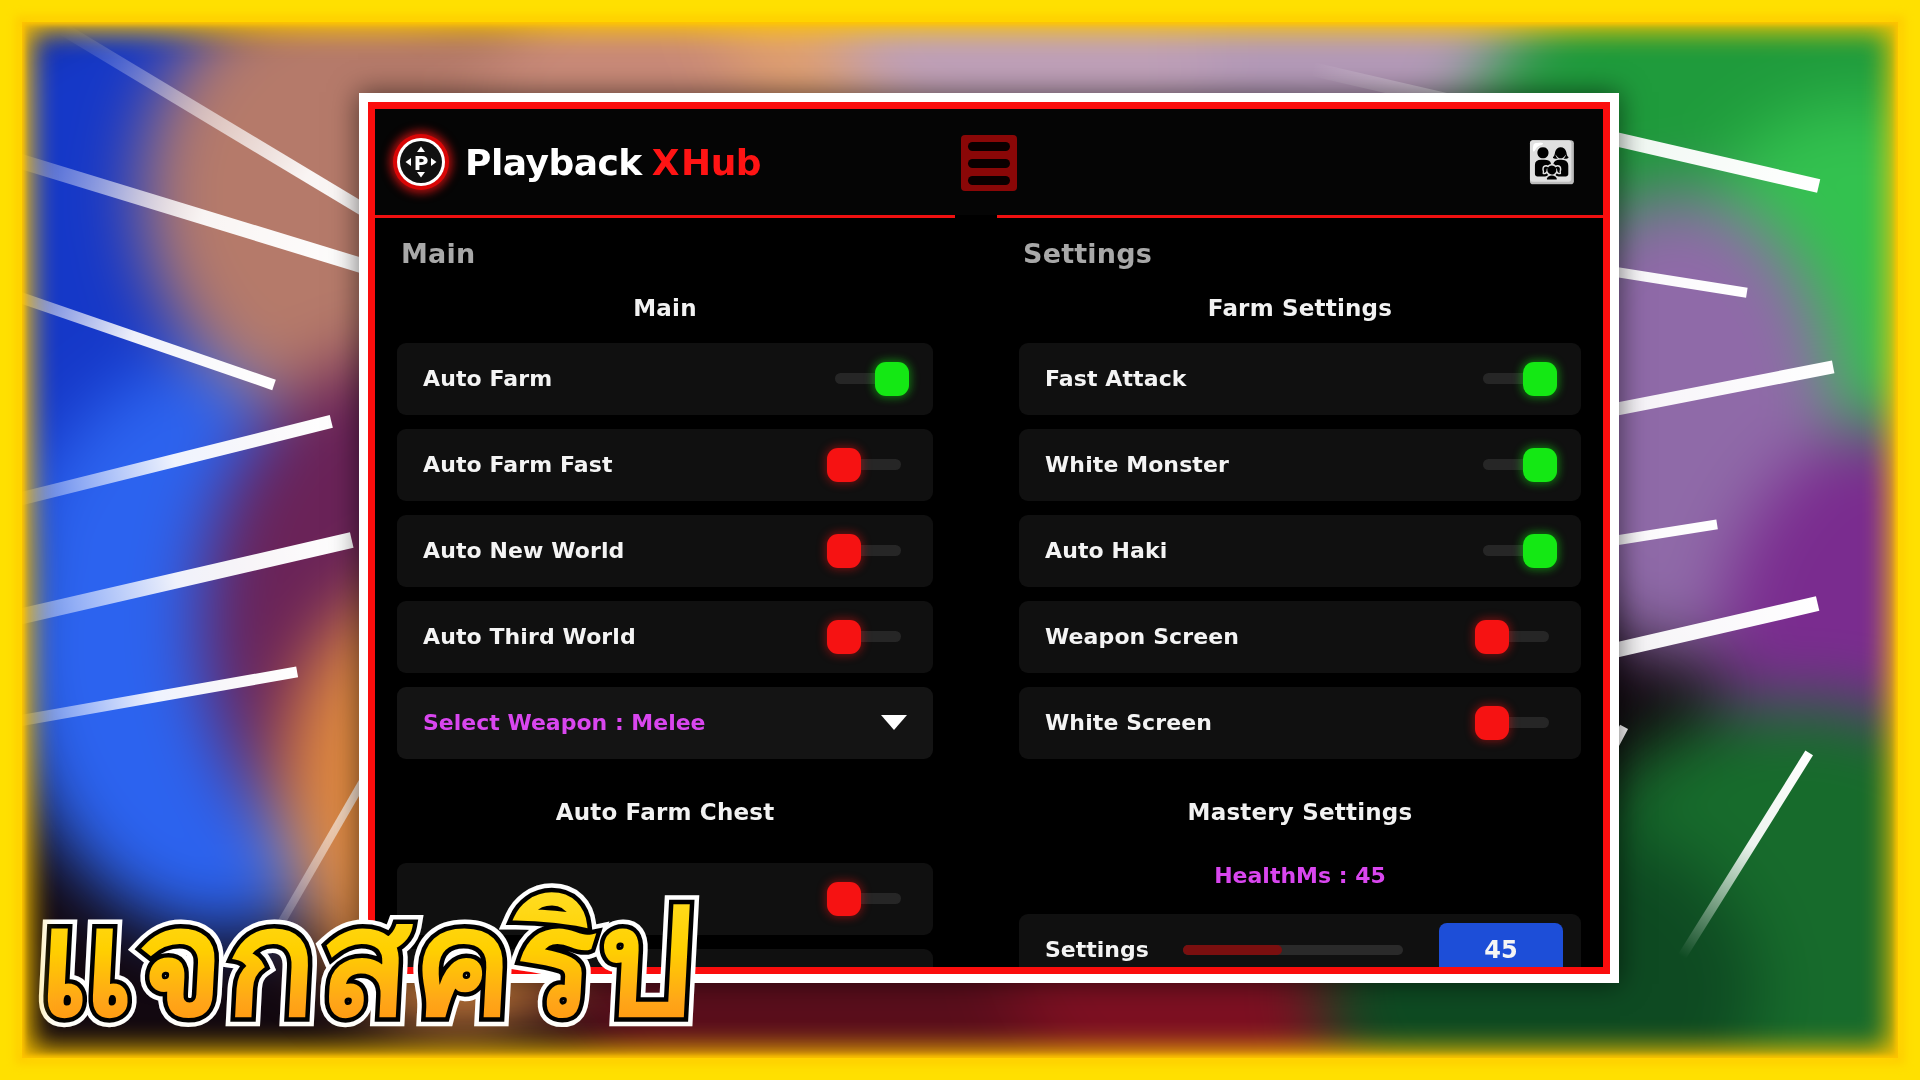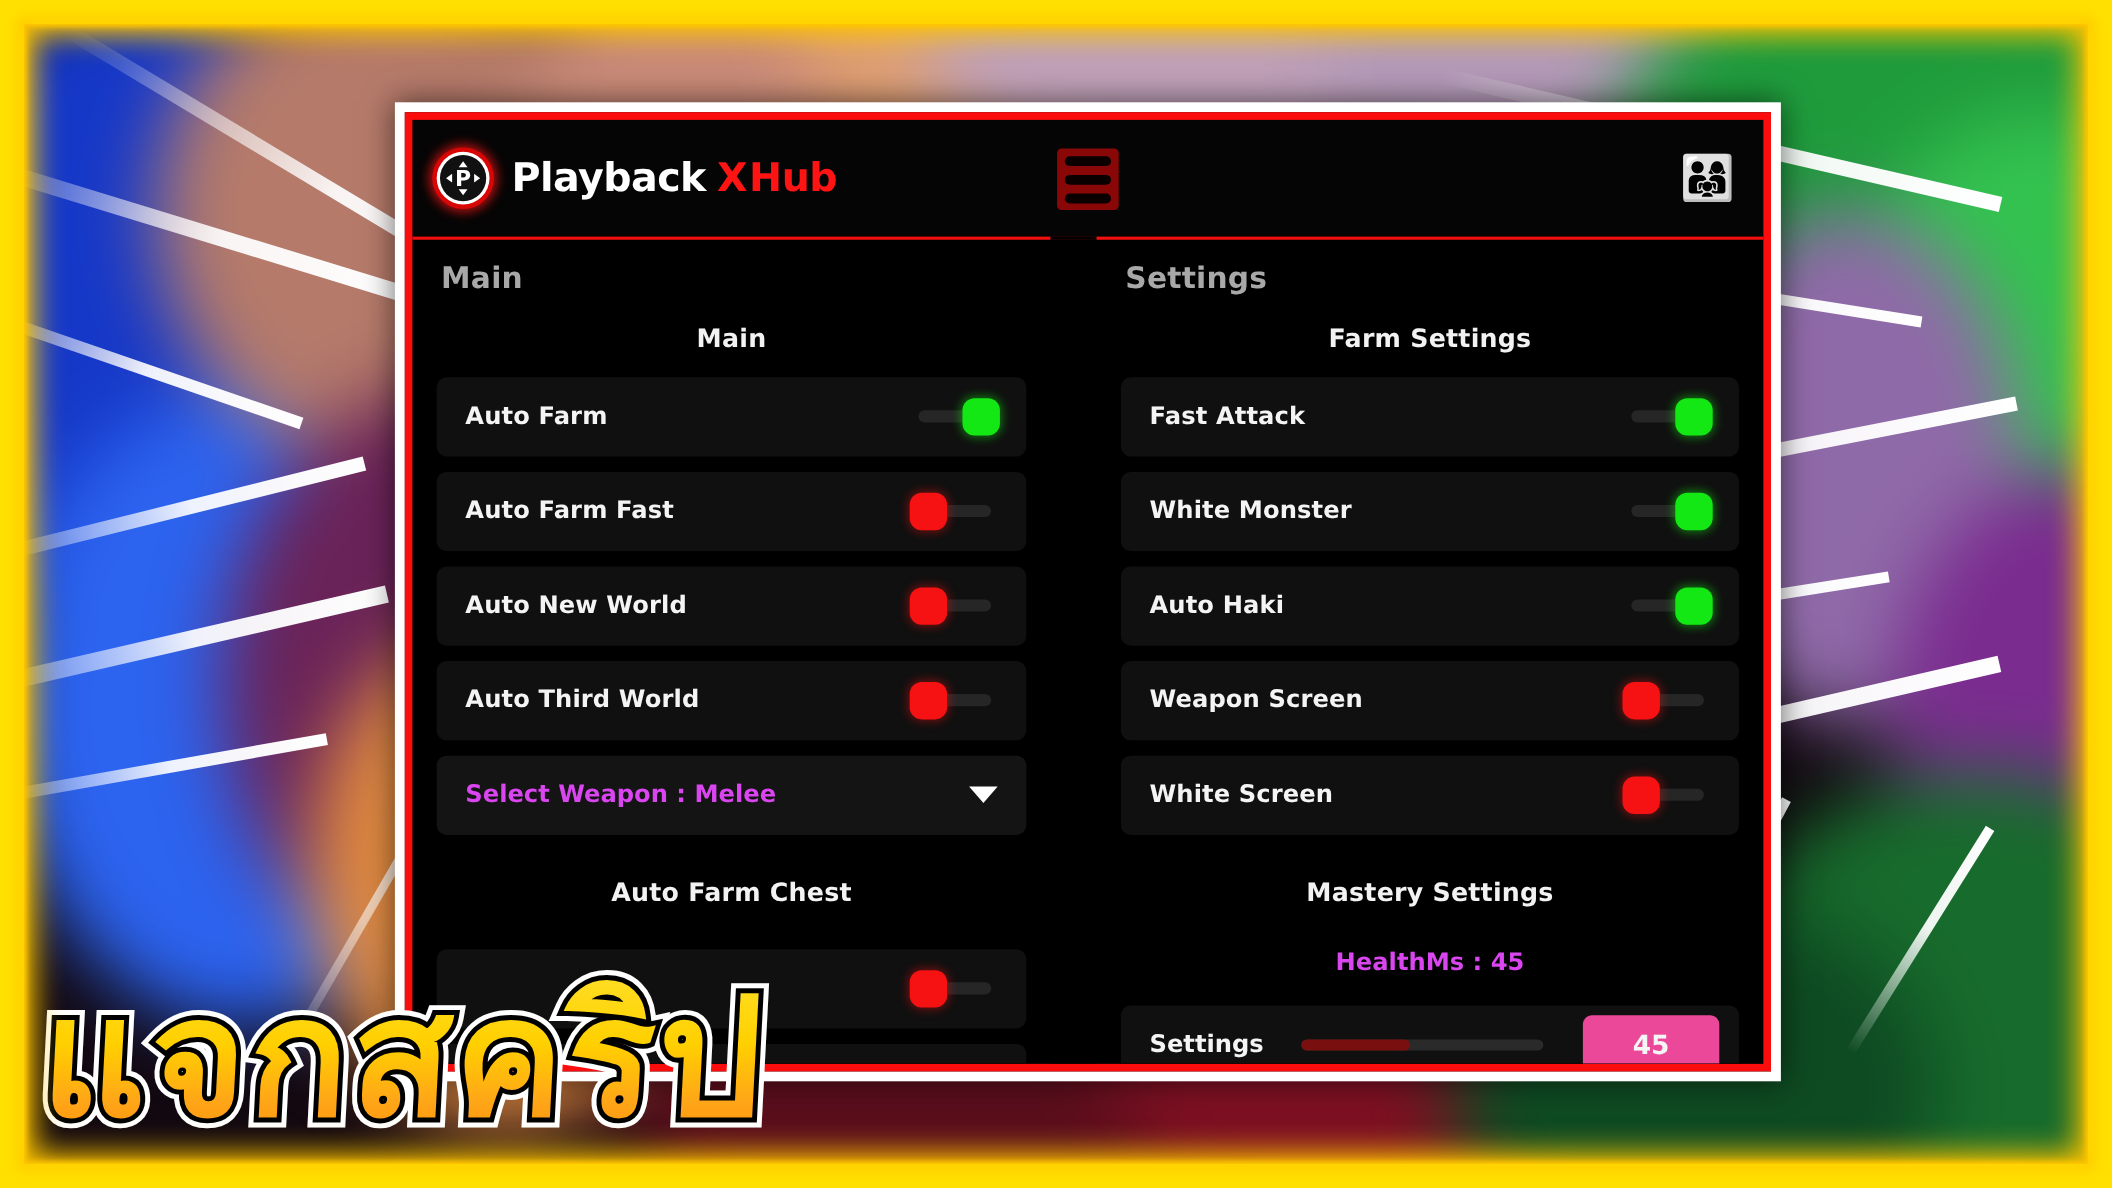--- a/index.html
+++ b/index.html
@@ -303,21 +303,21 @@
   }
   .slider-track .fill {
     position:absolute; left:0; top:0; bottom:0;
     width: 45%;
     background:#7a0f0f;
     border-radius:5px;
   }
   .slider-val {
     margin-left:auto;
     width: 124px; height: 54px;
-    background:#ec4899;
+    background:#1d4ed8;
     border-radius: 8px;
     color:#f5f5f5;
     font-size:24px;
     font-weight:700;
     display:flex; align-items:center; justify-content:center;
   }
 
   
   .headline {
     position:absolute;

